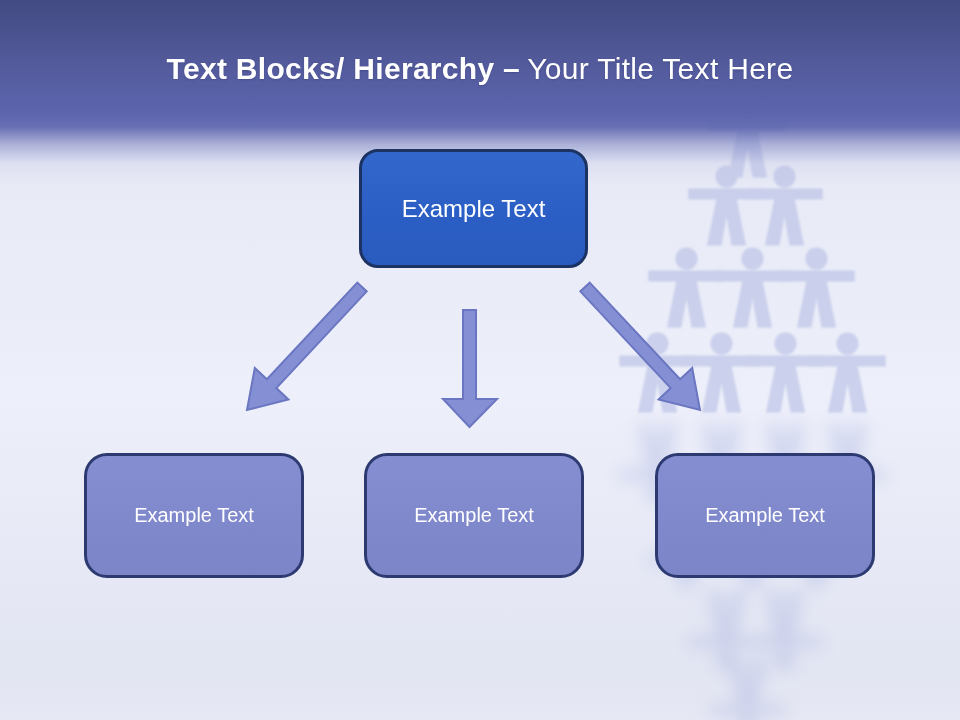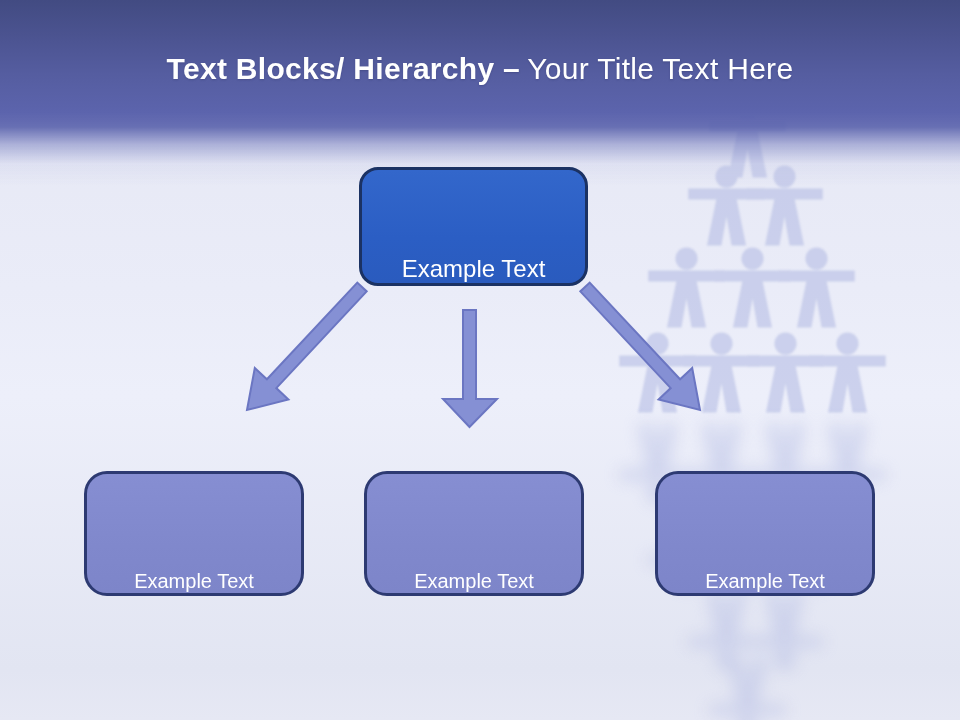--- a/index.html
+++ b/index.html
@@ -52,25 +52,24 @@
     white-space: nowrap;
   }
   .title-bold { font-weight: 700; margin-right: 0.24em; }
   .title-regular { font-weight: 400; }
 
   .diagram-layer { position: absolute; inset: 0; z-index: 4; }
 
   .text-block {
     position: absolute;
     display: flex;
-    align-items: flex-end;
+    align-items: center;
     justify-content: center;
     color: #ffffff;
     text-align: center;
-    margin-top: 18px;
   }
 
   .root-block {
     left: 359px; top: 149px;
     width: 229px; height: 119px;
     background: linear-gradient(180deg, #3367cb 0%, #2b5ec4 60%, #2a5bbe 100%);
     border: 3px solid #1b3263;
     border-radius: 19px;
     font-size: 24px;
   }

